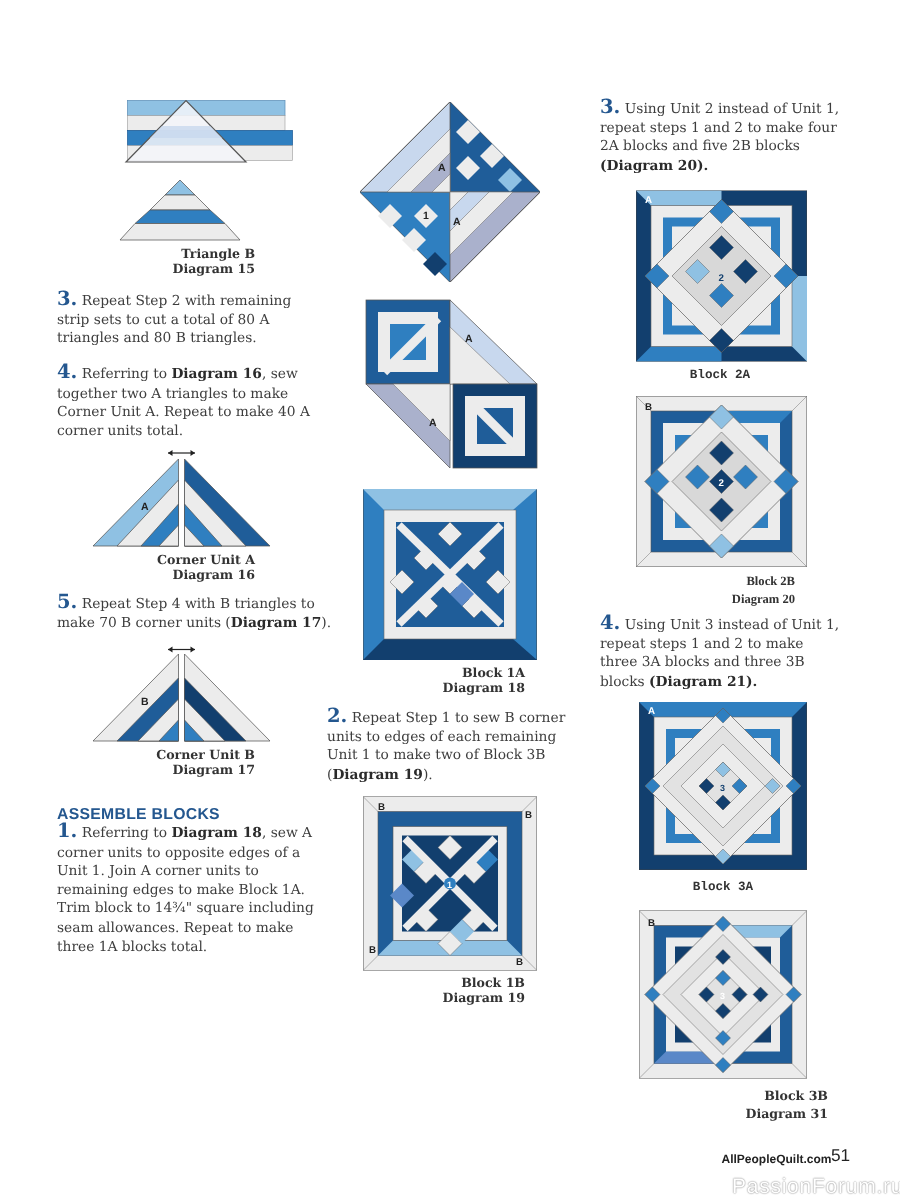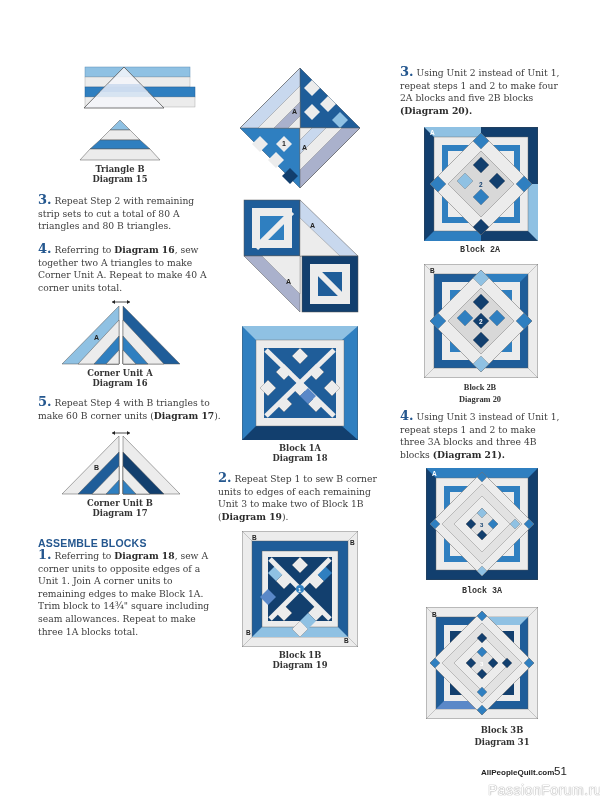--- a/index.html
+++ b/index.html
@@ -2,21 +2,21 @@
 <html><head>
 <meta charset="utf-8">
 <style>
   html, body { margin:0; padding:0; }
   body { width:600px; height:800px; background:#ffffff; position:relative; overflow:hidden;
          font-family:"DejaVu Serif", serif; color:#3a3a3a; }
   .abs { position:absolute; }
   .para { font-size:9.2px; line-height:12.6px; color:#3d3d3d; }
   .para b { color:#2b2b2b; }
   .stepnum { font-family:"DejaVu Serif", serif; font-weight:bold; color:#24578f; font-size:13px; }
-  .caption { font-size:8.4px; line-height:10px; text-align:center; font-weight:bold; color:#333; font-family:"DejaVu Serif", serif; }
+  .caption { font-size:8.4px; line-height:10px; text-align:right; font-weight:bold; color:#333; font-family:"DejaVu Serif", serif; }
   .caption-sans { font-family:Liberation Mono, monospace; font-weight:bold; font-size:8.4px; text-align:center; color:#333; }
   .heading { font-family:"Liberation Sans", sans-serif; font-weight:bold; font-size:10.5px; color:#24578f; letter-spacing:0.2px; }
   .footer-site { font-family:"Liberation Sans", sans-serif; font-weight:bold; font-size:8px; color:#222; }
   .footer-page { font-family:"Liberation Sans", sans-serif; font-size:11.5px; color:#222; }
   .watermark { font-family:"Liberation Sans", sans-serif; font-size:14px; color:#ffffff;
                text-shadow: 0 0 1px #999, 0 0 1px #999; letter-spacing:0.5px; }
   svg { display:block; }
 </style>
 </head>
 <body>
@@ -73,21 +73,21 @@
     <text x="34" y="42" font-size="7" font-family="Liberation Sans, sans-serif" font-weight="bold" fill="#222">A</text>
   </svg>
 </div>
 <div class="abs caption" style="left:70px;top:368px;width:100px;">
   <div>Corner Unit A</div>
   <div>Diagram 16</div>
 </div>
 
 <div class="abs para" style="left:38px;top:396px;width:185px;">
   <span class="stepnum">5.</span>
-  <span>Repeat Step 4 with B triangles to make 60 B corner units (</span><b>Diagram 17</b><span>).</span>
+  <span>Repeat Step 4 with B triangles to make 70 B corner units (</span><b>Diagram 17</b><span>).</span>
 </div>
 
 <div class="abs" style="left:60px;top:430px;">
   <svg width="122" height="66" viewBox="0 0 122 66">
     <line x1="52" y1="3" x2="70" y2="3" stroke="#222" stroke-width="0.8"></line>
     <polygon points="52,3 55,1 55,5" fill="#222"></polygon>
     <polygon points="70,3 67,1 67,5" fill="#222"></polygon>
     <polygon points="59,6 59,64 2,64" fill="#ececec" stroke="#555" stroke-width="0.5"></polygon>
     <polygon points="59,22 59,64 18,64" fill="#1f5d99" stroke="#555" stroke-width="0.5"></polygon>
     <polygon points="59,36 59,64 32,64" fill="#ececec" stroke="#555" stroke-width="0.5"></polygon>
@@ -190,21 +190,21 @@
     <polygon points="66,62 74,70 66,78 58,70" fill="#5a88c8"></polygon>
   </svg>
 </div>
 <div class="abs caption" style="left:250px;top:443px;width:100px;">
   <div>Block 1A</div>
   <div>Diagram 18</div>
 </div>
 
 <div class="abs para" style="left:218px;top:472px;width:160px;">
   <span class="stepnum">2.</span>
-  <span>Repeat Step 1 to sew B corner units to edges of each remaining Unit 3 to make two of Block 1B (</span><b>Diagram 19</b><span>).</span>
+  <span>Repeat Step 1 to sew B corner units to edges of each remaining Unit 1 to make two of Block 3B (</span><b>Diagram 19</b><span>).</span>
 </div>
 
 <div class="abs" style="left:242px;top:531px;">
   <svg width="116" height="116" viewBox="0 0 116 116">
     <rect x="0" y="0" width="116" height="116" fill="#ececec" stroke="#444" stroke-width="0.6"></rect>
     <line x1="0" y1="0" x2="116" y2="116" stroke="#888" stroke-width="0.4"></line>
     <line x1="116" y1="0" x2="0" y2="116" stroke="#888" stroke-width="0.4"></line>
     <rect x="10" y="10" width="96" height="96" fill="#1f5d99" stroke="#555" stroke-width="0.4"></rect>
     <polygon points="10,106 106,106 96,96 20,96" fill="#8fc1e3"></polygon>
     <rect x="20" y="20" width="76" height="76" fill="#ececec" stroke="#555" stroke-width="0.4"></rect>
@@ -299,21 +299,21 @@
     <text x="55" y="60" font-size="6.5" font-weight="bold" font-family="Liberation Sans, sans-serif" fill="#fff">2</text>
   </svg>
 </div>
 <div class="abs caption" style="left:430px;top:382px;width:100px;line-height:12px;font-family:Liberation Serif, serif;">
   <div>Block 2B</div>
   <div>Diagram 20</div>
 </div>
 
 <div class="abs para" style="left:400px;top:410px;width:160px;">
   <span class="stepnum">4.</span>
-  <span>Using Unit 3 instead of Unit 1, repeat steps 1 and 2 to make three 3A blocks and three 4B blocks</span>
+  <span>Using Unit 3 instead of Unit 1, repeat steps 1 and 2 to make three 3A blocks and three 3B blocks</span>
   <b>(Diagram 21).</b>
 </div>
 
 <div class="abs" style="left:426px;top:468px;">
   <svg width="112" height="112" viewBox="0 0 112 112">
     <rect x="0" y="0" width="112" height="112" fill="#123f6e" stroke="#444" stroke-width="0.6"></rect>
     <polygon points="0,0 112,0 102,10 10,10" fill="#2f7fc0"></polygon>
     <rect x="10" y="10" width="92" height="92" fill="#ececec" stroke="#666" stroke-width="0.4"></rect>
     <rect x="18" y="18" width="76" height="76" fill="#2f7fc0"></rect>
     <rect x="24" y="24" width="64" height="64" fill="#ececec"></rect>

